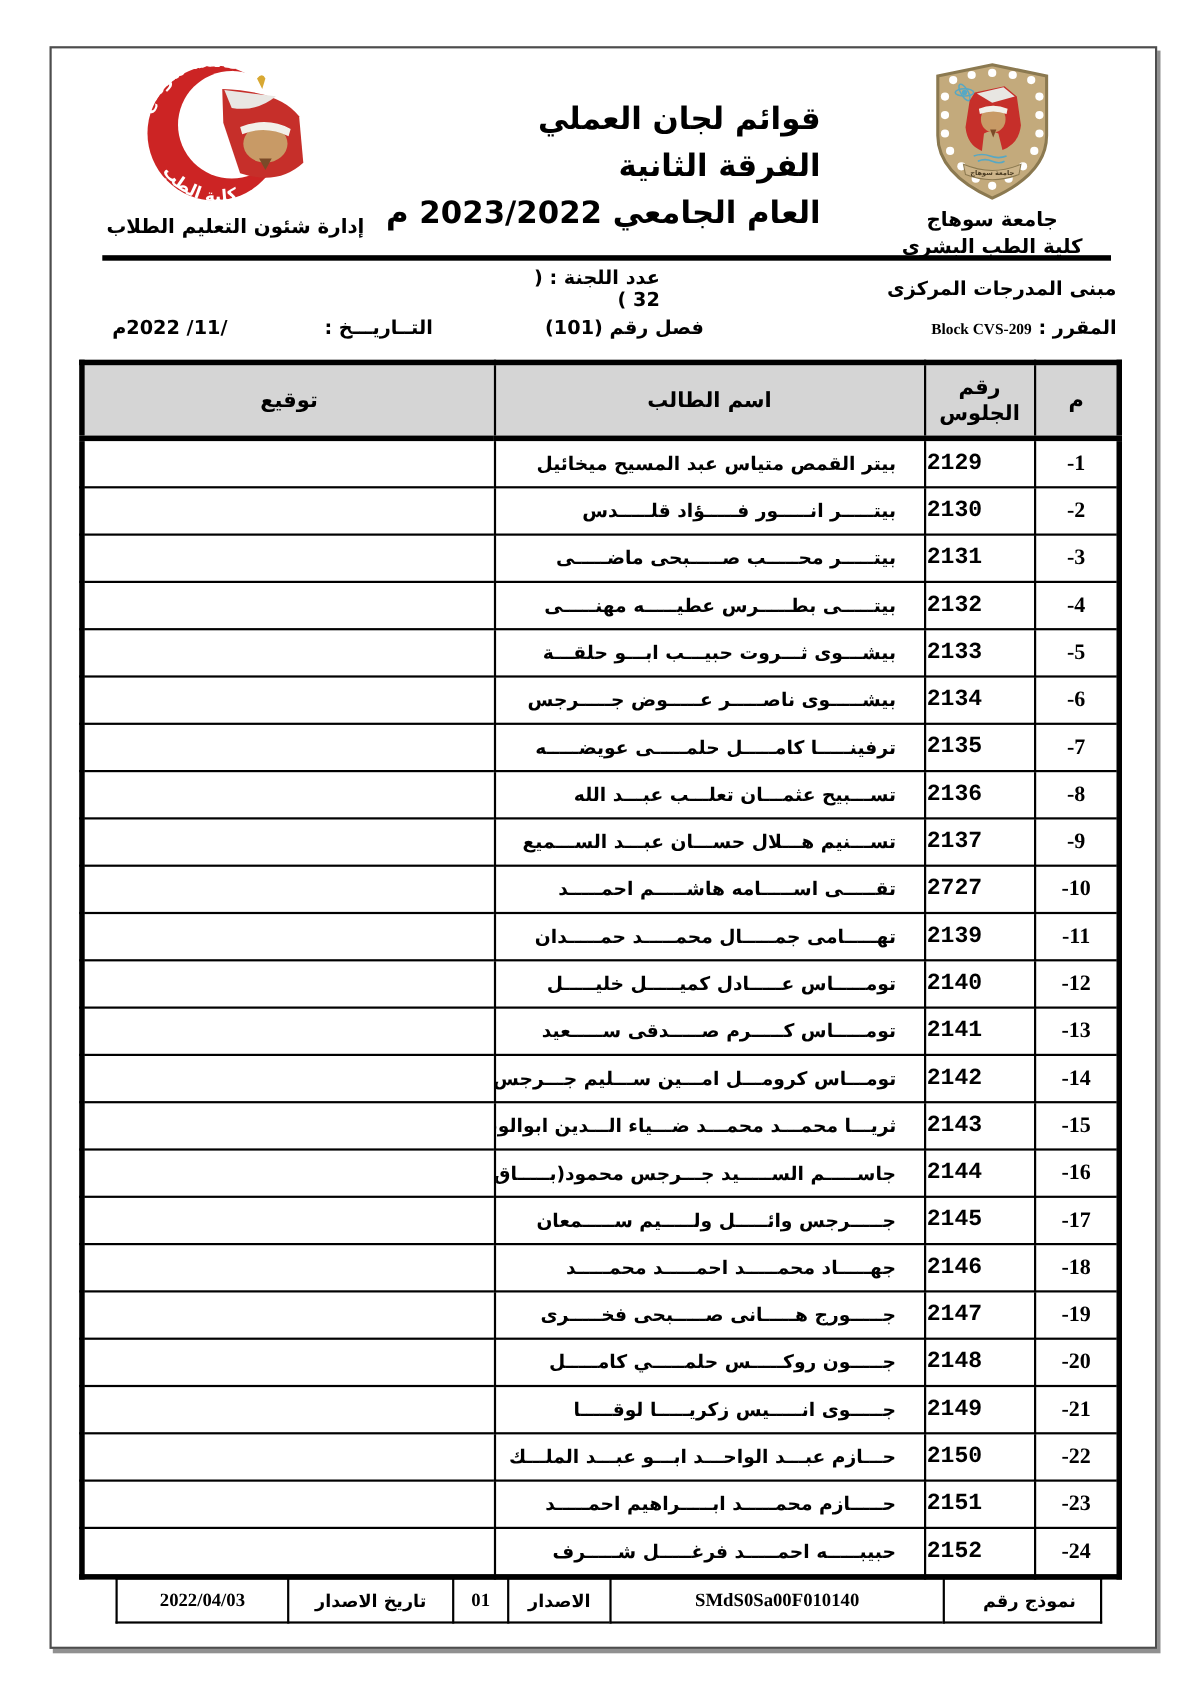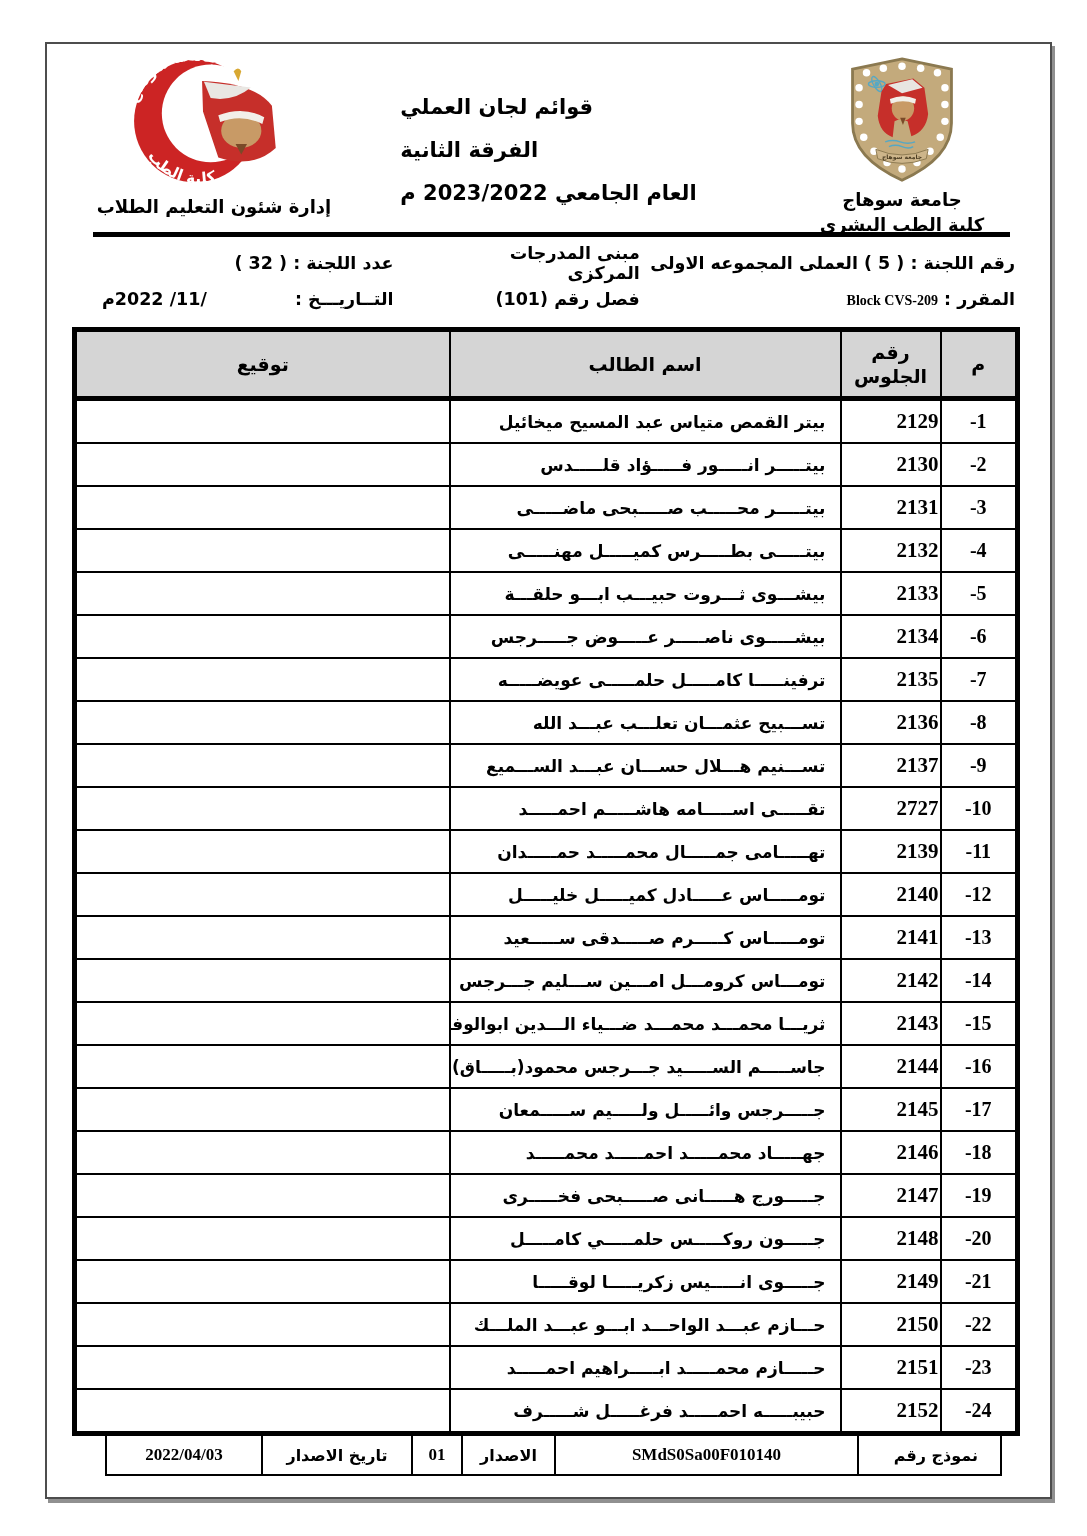--- a/index.html
+++ b/index.html
@@ -10,21 +10,21 @@
   .frame{
     position:absolute;left:45px;top:42px;width:1003px;height:1453px;
     background:#fff;border:2px solid #4d4d4d;box-shadow:3px 4px 0 #909090;
   }
   
   .logo-univ{position:absolute;top:12px;right:48px;width:200px;text-align:center;}
   .logo-admin{position:absolute;top:12px;left:42px;width:250px;text-align:center;}
   .logo-caption{font-size:18px;line-height:25px;}
   .titles{
     position:absolute;top:42px;left:50%;transform:translateX(-50%);
-    text-align:left;font-size:21px;line-height:43px;white-space:nowrap;direction:rtl;
+    text-align:right;font-size:28px;line-height:43px;white-space:nowrap;direction:rtl;
   }
   .arc-text{font-family:"DejaVu Sans",sans-serif;font-weight:bold;font-size:16px;fill:#ffffff;}
   
   .rule{position:absolute;top:188px;left:46px;width:917px;height:5px;background:#000;}
   
   .info{position:absolute;top:199px;left:30px;width:938px;direction:rtl;font-size:17.5px;}
   .info-row{display:grid;grid-template-columns:40% 22% 38%;align-items:center;height:37px;}
   .cell-a{text-align:right;}
   .cell-b{text-align:right;}
   .cell-c{text-align:right;padding-right:40px;padding-left:25px;}
@@ -34,22 +34,22 @@
   .main-table{
     position:absolute;top:283px;left:25px;width:943px;
     border-collapse:collapse;border:5px solid #000;direction:rtl;table-layout:fixed;
   }
   .main-table th,.main-table td{border:2px solid #000;overflow:hidden;}
   .main-table thead th{
     background:var(--gray,#d5d5d5);font-size:19px;height:62px;
     border-bottom:5px solid #000;text-align:center;line-height:24px;
   }
   .main-table tbody td{height:39px;}
-  td.cell-name{text-align:right;padding-right:14px;font-size:17px;white-space:nowrap;}
-  td.cell-seat{text-align:right;font-family:Liberation Serif, serif;font-size:21px;}
+  td.cell-name{text-align:right;padding-right:25px;font-size:17px;white-space:nowrap;}
+  td.cell-seat{text-align:left;font-family:Liberation Mono, monospace;font-size:21px;}
   td.cell-idx{text-align:center;font-family:"Liberation Serif",serif;font-size:20px;direction:ltr;}
   td.cell-sign{background:#fff;}
   
   .footer-table{
     position:absolute;top:1390px;left:58px;width:895px;
     border-collapse:collapse;direction:rtl;table-layout:fixed;
   }
   .footer-table td{border:2px solid #000;height:36px;text-align:center;font-size:16px;margin-left:40px;}
   .footer-table td.lbl-right{text-align:right;padding-right:22px;}
   .footer-table td.latin{font-size:17px;}
@@ -130,21 +130,20 @@
       <text class="arc-text"><textPath href="#arcTop" startOffset="50%" text-anchor="middle">جامعة سوهاج</textPath></text>
       <text class="arc-text"><textPath href="#arcBot" startOffset="50%" text-anchor="middle">كلية الطب</textPath></text>
     </svg>
     <div class="logo-caption">إدارة شئون التعليم الطلاب</div>
   </div>
 
   <div class="rule"></div>
 
   <div class="info">
     <div class="info-row">
-      <div class="cell-a">رقم اللجنة : ( 5 ) العملى المجموعه الاولى</div>
       <div class="cell-b">مبنى المدرجات المركزى</div>
       <div class="cell-c">عدد اللجنة : ( 32 )</div>
     </div>
     <div class="info-row">
       <div class="cell-a">
         <span>المقرر :</span>
         <span class="latin">Block CVS-209</span>
       </div>
       <div class="cell-b">فصل رقم (101)</div>
       <div class="cell-c date-cell">
@@ -184,21 +183,21 @@
     </tr>
         <tr>
       <td class="cell-idx">-3</td>
       <td class="cell-seat">2131</td>
       <td class="cell-name">بيتـــــر محـــــب صـــــبحى ماضـــــى</td>
       <td class="cell-sign"></td>
     </tr>
         <tr>
       <td class="cell-idx">-4</td>
       <td class="cell-seat">2132</td>
-      <td class="cell-name">بيتـــــى بطـــــرس كميـــــل مهنـــــى</td>
+      <td class="cell-name">بيتـــــى بطـــــرس عطيـــــه مهنـــــى</td>
       <td class="cell-sign"></td>
     </tr>
         <tr>
       <td class="cell-idx">-5</td>
       <td class="cell-seat">2133</td>
       <td class="cell-name">بيشـــوى ثـــروت حبيـــب ابـــو حلقـــة</td>
       <td class="cell-sign"></td>
     </tr>
         <tr>
       <td class="cell-idx">-6</td>

